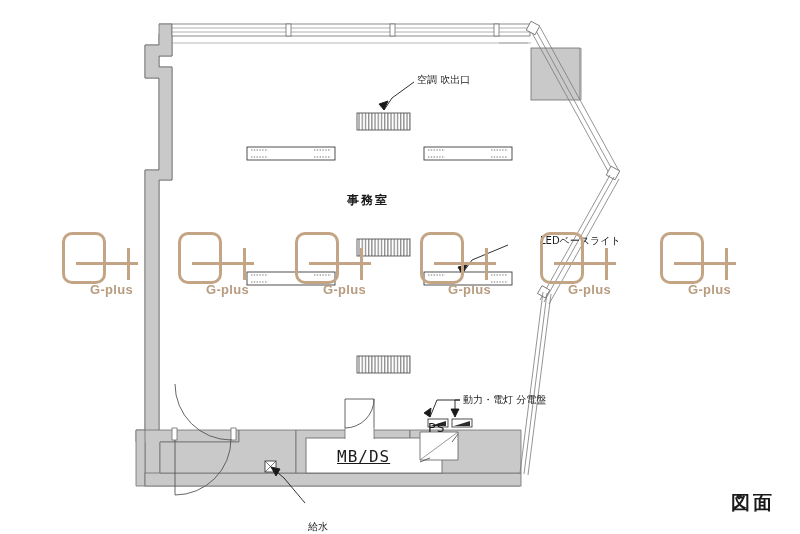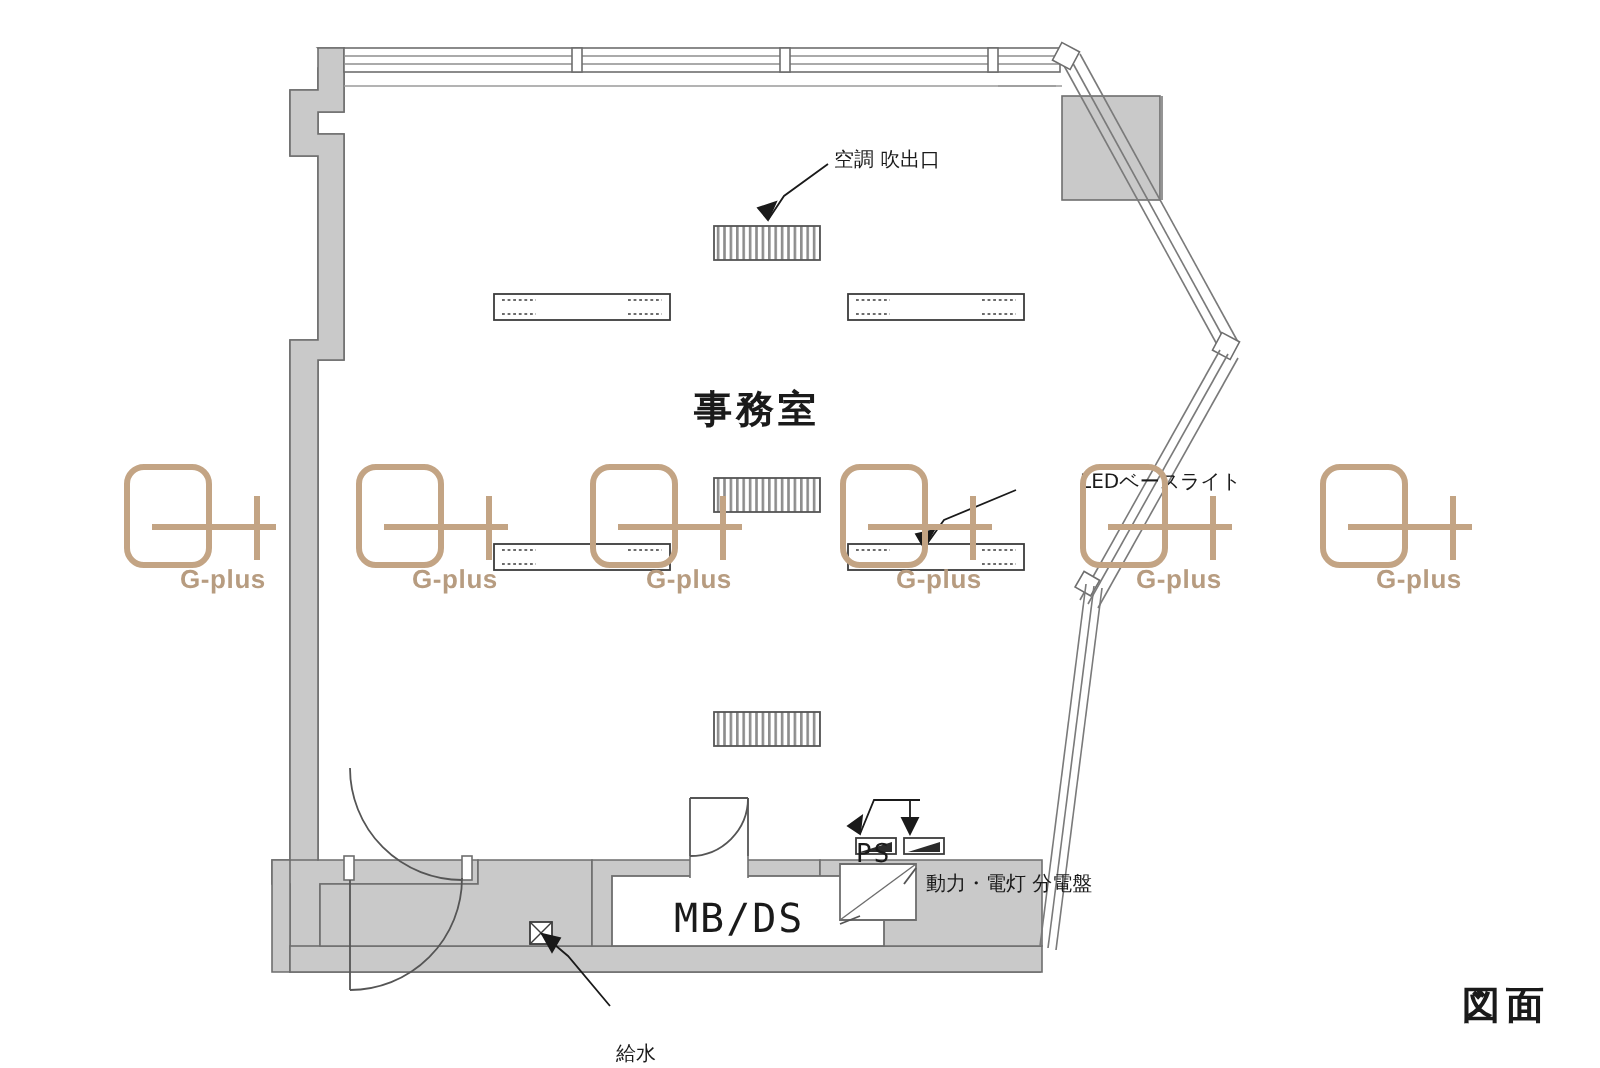--- a/index.html
+++ b/index.html
@@ -16,21 +16,21 @@
   .wm .gbar{position:absolute;left:14px;top:30px;width:62px;height:3px;
             background:#c3a484;}
   .wm .plusv{position:absolute;left:65px;top:16px;width:3px;height:32px;
              background:#c3a484;}
   .wm .wmtext{position:absolute;left:28px;top:50px;font-size:13px;
               color:#b79c80;letter-spacing:.3px;
               font-family:"Liberation Sans",sans-serif;}
   
   .lbl{position:absolute;color:#1a1a1a;white-space:nowrap;
        font-family:"DejaVu Sans","Liberation Sans",sans-serif;}
-  #room-name{font-size:19px;font-weight:bold;letter-spacing:2px;}
+  #room-name{font-size:12px;font-weight:bold;letter-spacing:2px;}
   .anno{font-size:10px;}
   #sheet-label{font-size:19px;font-weight:bold;letter-spacing:3px;}
   .cadtxt{font-family:"DejaVu Sans Mono","Liberation Mono",monospace;}
 </style>
 </head>
 <body>
 
 <div id="stage">
 
   <svg id="plan" viewBox="0 0 800 534">
@@ -194,25 +194,25 @@
       <line x1="452" y1="442" x2="458" y2="434" stroke="#555"></line>
     </g>
   </svg>
 
   <div class="lbl" id="room-name" style="left:347px;top:192px;">事務室</div>
 
   <div class="lbl anno" style="left:417px;top:73px;">空調 吹出口</div>
 
   <div class="lbl anno" style="left:540px;top:234px;">LEDベースライト</div>
 
-  <div class="lbl anno" style="left:463px;top:393px;margin-top:42px;">動力・電灯 分電盤</div>
+  <div class="lbl anno" style="left:463px;top:393px;">動力・電灯 分電盤</div>
 
   <div class="lbl anno" style="left:308px;top:520px;">給水</div>
 
-  <div class="lbl cadtxt" style="left:337px;top:447px;font-size:20px;letter-spacing:1px;">MB/DS</div>
+  <div class="lbl cadtxt" style="left:337px;top:447px;font-size:16px;letter-spacing:1px;text-decoration:underline;">MB/DS</div>
 
   <div class="lbl cadtxt" style="left:428px;top:420px;font-size:13px;letter-spacing:1px;">PS</div>
 
   <div class="lbl" id="sheet-label" style="left:731px;top:490px;text-align:center;">図面</div>
 
   <div id="watermark">
     <div class="wm" style="left:62px;top:232px;">
       <div class="gbox"></div>
       <div class="gbar"></div>
       <div class="plusv"></div>

